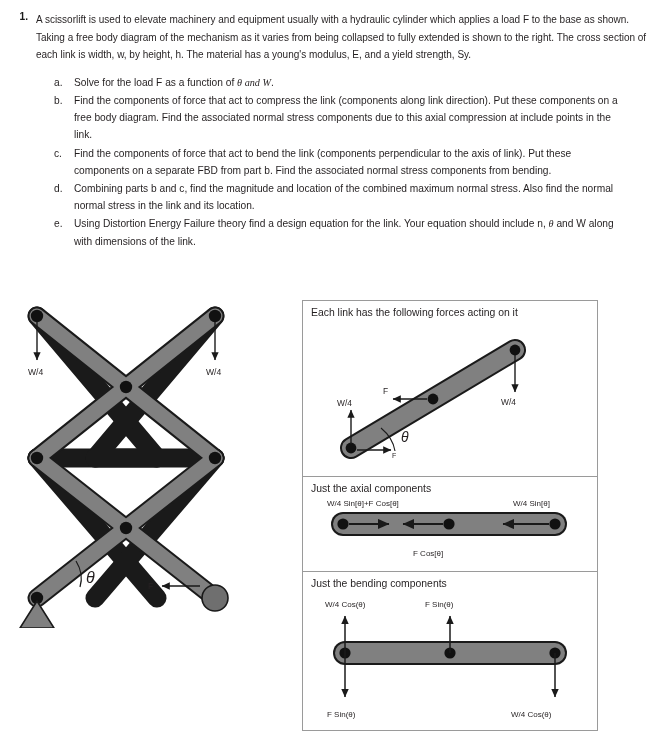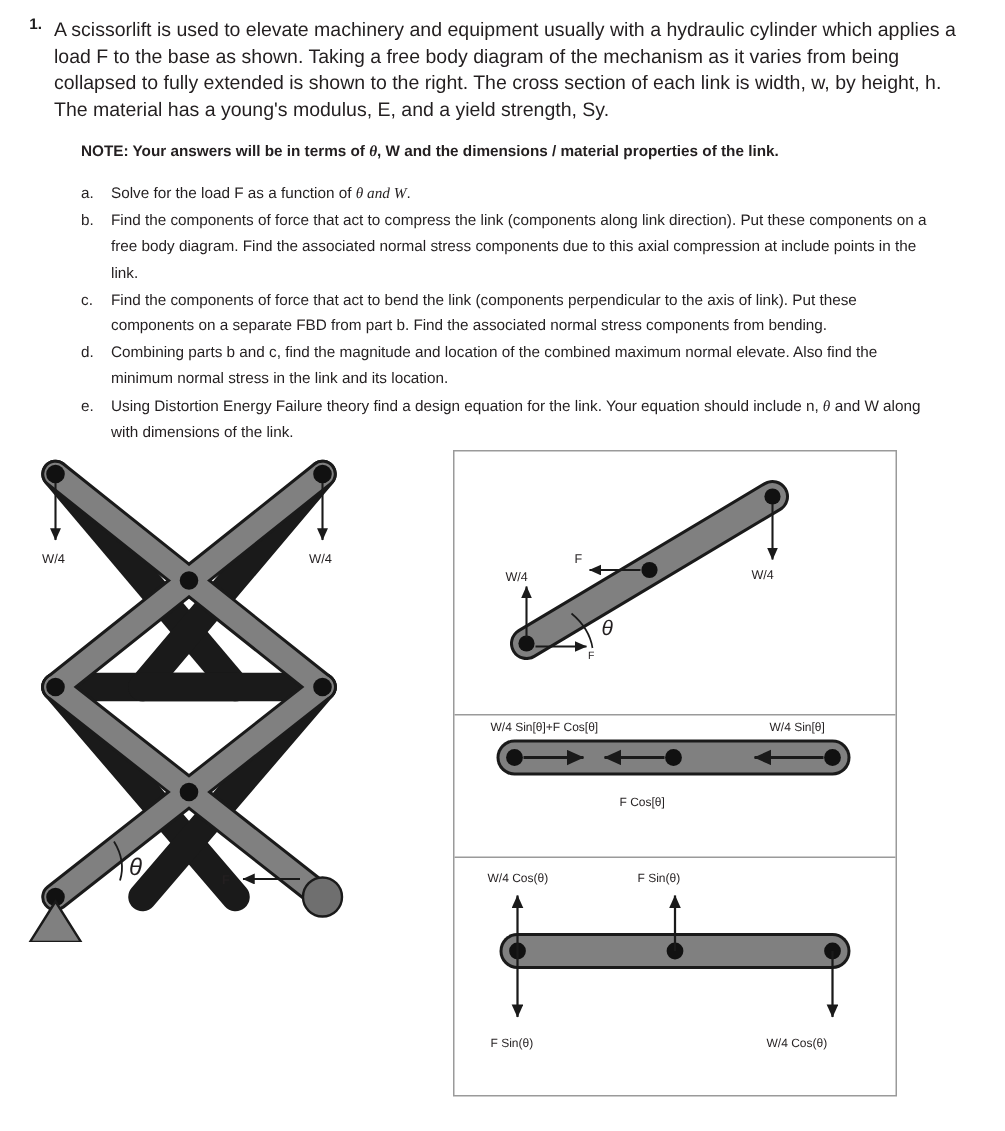--- a/index.html
+++ b/index.html
@@ -38,21 +38,21 @@
     font-weight: bold;
     color: #1a1a1a;
     padding-top: 11px;
   }
   .prob-body {
     flex: 1 1 auto;
     padding-right: 22px;
   }
   .prob-para {
     font-family: "Liberation Sans", sans-serif;
-    font-size: 13px;
+    font-size: 10px;
     line-height: 17.6px;
     color: #231f20;
     margin: 11px 0 0 0;
     text-align: left;
   }
   .note {
     font-family: "Liberation Sans", sans-serif;
     font-size: 10.2px;
     font-weight: bold;
     line-height: 17.6px;
@@ -138,42 +138,41 @@
 </head>
 <body>
 
 <div class="problem">
   <div class="prob-row">
     <div class="prob-num">1.</div>
     <div class="prob-body">
 
       <p class="prob-para">A scissorlift is used to elevate machinery and equipment usually with a hydraulic cylinder which applies a load F to the base as shown. Taking a free body diagram of the mechanism as it varies from being collapsed to fully extended is shown to the right. The cross section of each link is width, w, by height, h. The material has a young's modulus, E, and a yield strength, Sy.</p>
 
-      <div class="note"><span>NOTE: Your answers will be in terms of </span><i>θ</i><span>, W and the dimensions / material properties of the link.</span></div>
 
       <div class="sublist">
 
         <div class="sub-row">
           <div class="sub-marker">a.</div>
           <div class="sub-text"><span>Solve for the load F as a function of </span><i>θ and W</i><span>.</span></div>
         </div>
 
         <div class="sub-row">
           <div class="sub-marker">b.</div>
           <div class="sub-text">Find the components of force that act to compress the link (components along link direction). Put these components on a free body diagram. Find the associated normal stress components due to this axial compression at include points in the link.</div>
         </div>
 
         <div class="sub-row">
           <div class="sub-marker">c.</div>
           <div class="sub-text">Find the components of force that act to bend the link (components perpendicular to the axis of link). Put these components on a separate FBD from part b. Find the associated normal stress components from bending.</div>
         </div>
 
         <div class="sub-row">
           <div class="sub-marker">d.</div>
-          <div class="sub-text">Combining parts b and c, find the magnitude and location of the combined maximum normal elevate. Also find the minimum normal stress in the link and its location.</div>
+          <div class="sub-text">Combining parts b and c, find the magnitude and location of the combined maximum normal stress. Also find the normal normal stress in the link and its location.</div>
         </div>
 
         <div class="sub-row">
           <div class="sub-marker">e.</div>
           <div class="sub-text"><span>Using Distortion Energy Failure theory find a design equation for the link. Your equation should include n, </span><i>θ</i><span> and W along with dimensions of the link.</span></div>
         </div>
 
       </div>
     </div>
   </div>
@@ -242,20 +241,21 @@
       <text class="lbl" x="18" y="77" font-size="8.6">W/4</text>
       <text class="lbl" x="196" y="77" font-size="8.6">W/4</text>
       <text class="lbl" x="76" y="285" font-size="16" font-style="italic" font-family="Liberation Serif, serif">θ</text>
       <text class="lbl" x="138" y="291" font-size="8.6" font-weight="bold">F</text>
     </svg>
   </div>
 
   <div class="panels">
 
     <div class="panel" style="height:176px;">
+      <div class="panel-title">Each link has the following forces acting on it</div>
       <svg class="panel-svg" width="294" height="152" viewBox="0 0 294 152" xmlns="http://www.w3.org/2000/svg">
         <defs>
           <marker id="ah2" markerWidth="7" markerHeight="7" refX="5.6" refY="2.6" orient="auto">
             <path d="M0,0 L5.8,2.6 L0,5.2 z" fill="#1a1a1a"></path>
           </marker>
         </defs>
 
         <g>
           <line x1="48" y1="128" x2="212" y2="30" stroke="#1a1a1a" stroke-linecap="round" stroke-width="22"></line>
           <line x1="48" y1="128" x2="212" y2="30" stroke="#808080" stroke-linecap="round" stroke-width="18"></line>
@@ -278,20 +278,21 @@
 
         <text class="lbl" x="34" y="86" font-size="8.4">W/4</text>
         <text class="lbl" x="80" y="74" font-size="8.4">F</text>
         <text class="lbl" x="198" y="85" font-size="8.4">W/4</text>
         <text class="lbl" x="98" y="122" font-size="14" font-style="italic" font-family="Liberation Serif, serif">θ</text>
         <text class="lbl" x="89" y="138" font-size="7">F</text>
       </svg>
     </div>
 
     <div class="panel" style="height:95px;">
+      <div class="panel-title">Just the axial components</div>
       <svg class="panel-svg" width="294" height="72" viewBox="0 0 294 72" xmlns="http://www.w3.org/2000/svg">
         <defs>
           <marker id="ah3" markerWidth="7" markerHeight="7" refX="5.6" refY="2.6" orient="auto">
             <path d="M0,0 L5.8,2.6 L0,5.2 z" fill="#1a1a1a"></path>
           </marker>
         </defs>
 
         <g>
           <line x1="40" y1="28" x2="252" y2="28" stroke="#1a1a1a" stroke-linecap="round" stroke-width="24"></line>
           <line x1="40" y1="28" x2="252" y2="28" stroke="#808080" stroke-linecap="round" stroke-width="20"></line>
@@ -309,20 +310,21 @@
           <line x1="246" y1="28" x2="200" y2="28" marker-end="url(#ah3)"></line>
         </g>
 
         <text class="lbl" x="24" y="10" font-size="8">W/4 Sin[θ]+F Cos[θ]</text>
         <text class="lbl" x="210" y="10" font-size="8">W/4 Sin[θ]</text>
         <text class="lbl" x="110" y="60" font-size="8">F Cos[θ]</text>
       </svg>
     </div>
 
     <div class="panel" style="height:158px;">
+      <div class="panel-title">Just the bending components</div>
       <svg class="panel-svg" width="294" height="136" viewBox="0 0 294 136" xmlns="http://www.w3.org/2000/svg">
         <defs>
           <marker id="ah4" markerWidth="7" markerHeight="7" refX="5.6" refY="2.6" orient="auto">
             <path d="M0,0 L5.8,2.6 L0,5.2 z" fill="#1a1a1a"></path>
           </marker>
         </defs>
 
         <g>
           <line x1="42" y1="62" x2="252" y2="62" stroke="#1a1a1a" stroke-linecap="round" stroke-width="24"></line>
           <line x1="42" y1="62" x2="252" y2="62" stroke="#808080" stroke-linecap="round" stroke-width="20"></line>

